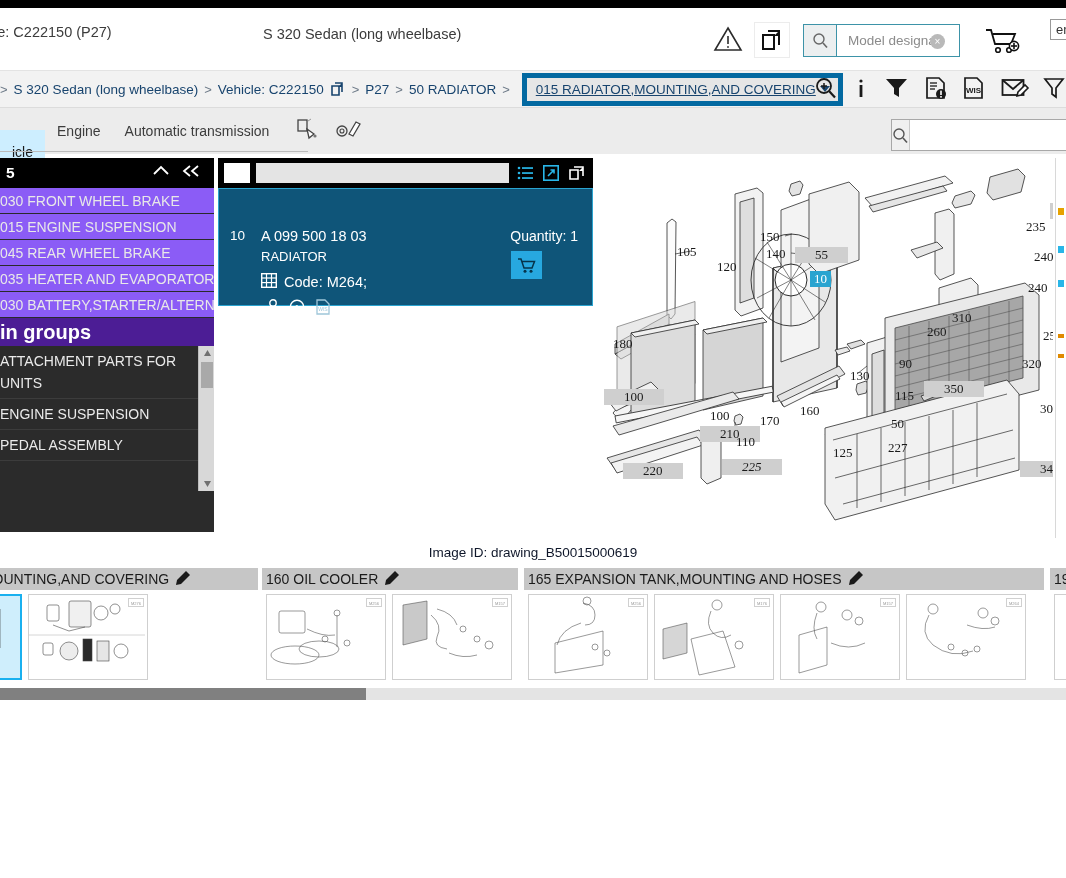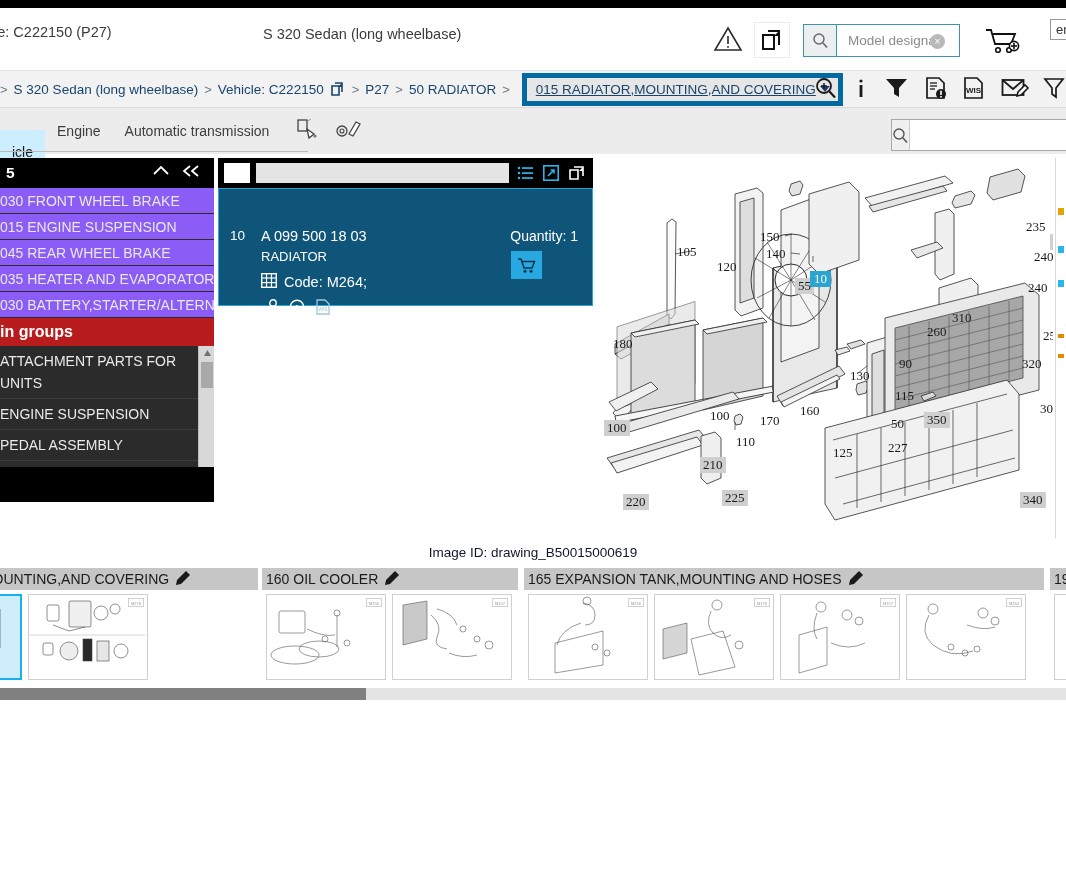--- a/index.html
+++ b/index.html
@@ -102,24 +102,24 @@
   }
   .sb-head .ttl { flex:1; white-space:nowrap; }
   .sb-head .ico { padding:0 6px; cursor:pointer; }
   .sb-list { background:#8b5cf6; }
   .sb-item {
     height:26px; display:flex; align-items:center; padding-left:0px;
     color:#e8e8e8; font-size:14px; white-space:nowrap; overflow:hidden;
     border-bottom:1px solid #2a2a2a; cursor:pointer;
   }
   .sb-sub-head {
-    height:28px; background:#b91c1c; color:#fff; display:flex; align-items:center;
-    font-size:16px; font-weight:bold; padding-left:0px;
-  }
-  .sb-scrollzone { position:relative; background:#2b2b2b; height:121px; overflow:hidden; }
+    height:28px; background:#4c1d95; color:#fff; display:flex; align-items:center;
+    font-size:20px; font-weight:bold; padding-left:0px;
+  }
+  .sb-scrollzone { position:relative; background:#2b2b2b; height:186px; overflow:hidden; }
   .sb-g-item {
     padding:4px 0 4px 0px; color:#eaeaea; font-size:14px; line-height:22px;
     border-bottom:1px solid #3c3c3c; width:198px; cursor:pointer;
   }
   .sb-track {
     position:absolute; right:0; top:0; width:16px; height:145px;
     background:#d8d8d8; border-left:1px solid #bdbdbd;
   }
   .sb-arrow { width:16px; height:14px; display:flex; align-items:center; justify-content:center; cursor:pointer; }
   .sb-thumb { position:absolute; left:2px; top:16px; width:12px; height:26px; background:#a9a9a9; cursor:pointer; }
@@ -144,21 +144,21 @@
     position:absolute; right:50px; top:62px; width:31px; height:28px;
     background:#27a8e0; display:flex; align-items:center; justify-content:center; cursor:pointer;
   }
 
   
   .diagram { position:absolute; left:595px; top:158px; width:458px; height:380px; background:#fff; overflow:hidden; }
   .callout {
     position:absolute; font-size:13px; color:#1a1a1a;
     font-family:"Liberation Serif", serif; white-space:nowrap;
   }
-  .callout.hl { background:#cfcfcf; padding:0 3px;margin-top:31px; }
+  .callout.hl { background:#cfcfcf; padding:0 20px; }
   .callout.sel { background:#2aa4d0; color:#fff; padding:0 4px; }
   .right-rail { position:absolute; left:1055px; top:158px; width:11px; height:380px; background:#fff; border-left:1px solid #d8d8d8; }
   .rail-mark { position:absolute; left:2px; width:6px; height:7px; }
 
   .imgid {
     position:absolute; left:0px; top:545px; width:1066px; text-align:center;
     font-size:13.5px; color:#0f172a;
   }
 
   
@@ -654,21 +654,21 @@
         <div class="callout" style="left: 268px; top: 258px; margin-left: 28px;">50</div>
         <div class="callout" style="left: 293px; top: 282px;">227</div>
         <div class="callout hl" style="left: 9px; top: 231px;">100</div>
         <div class="callout" style="left: 115px; top: 250px;">100</div>
         <div class="callout" style="left: 165px; top: 255px;">170</div>
         <div class="callout" style="left: 205px; top: 245px;">160</div>
         <div class="callout hl" style="left: 105px; top: 268px;">210</div>
         <div class="callout" style="left: 141px; top: 276px;">110</div>
         <div class="callout" style="left: 238px; top: 287px;">125</div>
         <div class="callout hl" style="left: 28px; top: 305px;">220</div>
-        <div class="callout hl" style="left: 127px; top: 301px;">225</div>
+        <div class="callout hl" style="left: 127px; top: 301px; font-style: italic;">225</div>
         <div class="callout hl" style="left: 425px; top: 303px;">340</div>
         <div class="callout" style="left: 263px; top: 198px; margin-left: 41px;">90</div>
       </div>
   </div>
 
   <div class="right-rail">
     <div class="rail-mark" style="top:50px;background:#e6a200;"></div>
     <div class="rail-mark" style="top:88px;background:#29b6e8;"></div>
     <div class="rail-mark" style="top:122px;background:#29b6e8;"></div>
     <div class="rail-mark" style="top:176px;background:#e08a00;height:4px;"></div>

